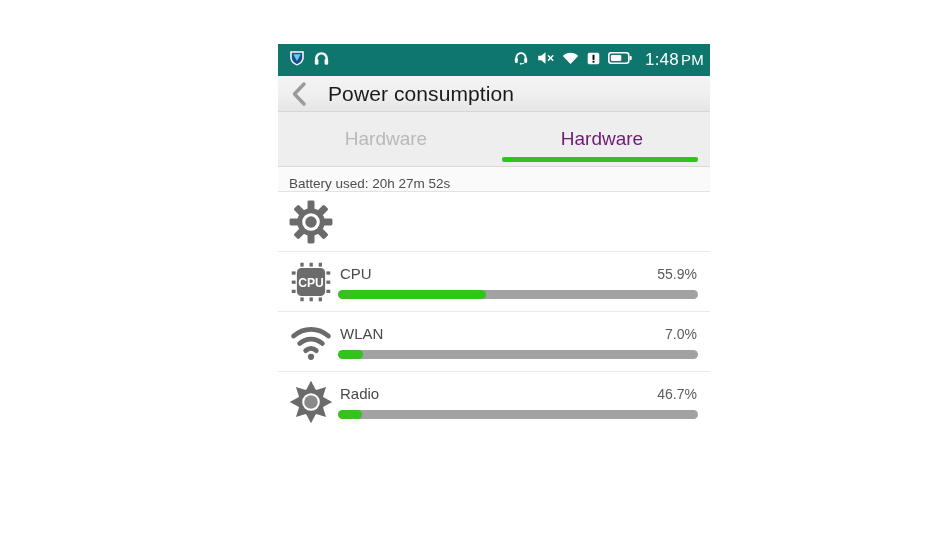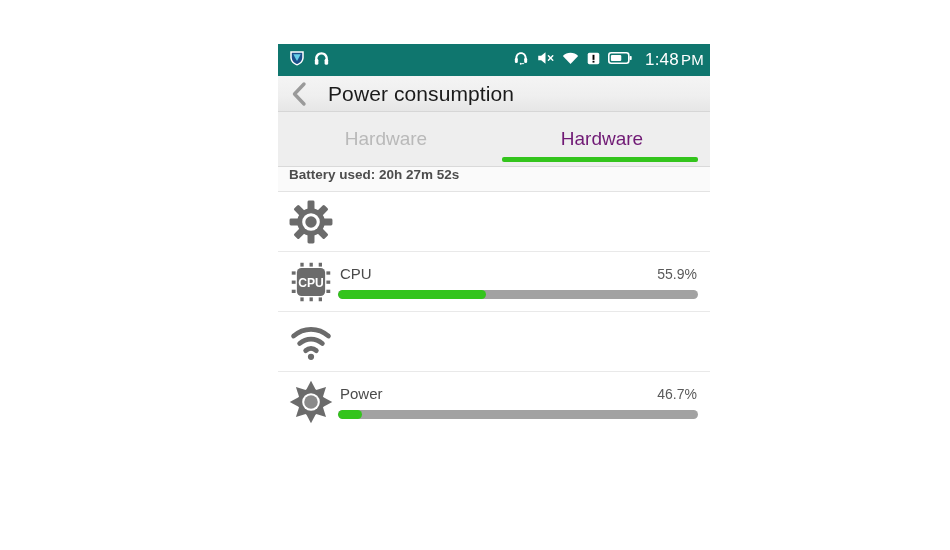--- a/index.html
+++ b/index.html
@@ -114,26 +114,25 @@
     border-radius: 2px;
     background: #33c41c;
   }
 
   
   .battery-strip {
     height: 25px;
     background: #fafafa;
     border-bottom: 1px solid #e3e3e3;
     display: flex;
-    align-items: flex-start;
+    align-items: flex-end;
     padding-left: 11px;
     box-sizing: border-box;
     font-size: 13.5px;
     color: #4d4d4d;
-    font-weight: bold;
   }
 
   
   .list { background: #ffffff; }
   .row {
     position: relative;
     height: 60px;
     display: flex;
     align-items: center;
     padding: 0 12px 0 10px;
@@ -331,40 +330,49 @@
         </div>
         <div class="row">
           <div class="row-icon">
             <svg width="44" height="44" viewBox="0 0 48 48">
               <path d="M5 17.5 C10.3 12.7 16.8 10.1 24 10.1 S37.7 12.7 43 17.5" stroke="#6b6b6b" stroke-width="5.2" fill="none" stroke-linecap="round"></path>
               <path d="M11.6 25.6 C15.2 22.5 19.5 20.8 24 20.8 S32.8 22.5 36.4 25.6" stroke="#6b6b6b" stroke-width="5.2" fill="none" stroke-linecap="round"></path>
               <path d="M18.2 33.4 C20 31.8 21.9 31 24 31 S28 31.8 29.8 33.4" stroke="#6b6b6b" stroke-width="5.2" fill="none" stroke-linecap="round"></path>
               <circle cx="24" cy="40.2" r="3.4" fill="#6b6b6b"></circle>
             </svg>
           </div>
+          <div class="row-body">
+            <div class="row-top">
+              <span class="row-label">WLAN</span>
+              <span class="row-pct">7.0%</span>
+            </div>
+            <div class="bar-track">
+              <div class="bar-fill" style="width:7%"></div>
+            </div>
+          </div>
         </div>
         <div class="row">
           <div class="row-icon">
             <svg width="44" height="44" viewBox="0 0 48 48">
               <path d="M24 0.8 L29.6 11.5 L18.4 11.5 Z" fill="#6b6b6b" transform="rotate(0 24 24)"></path>
               <path d="M24 0.8 L29.6 11.5 L18.4 11.5 Z" fill="#6b6b6b" transform="rotate(45 24 24)"></path>
               <path d="M24 0.8 L29.6 11.5 L18.4 11.5 Z" fill="#6b6b6b" transform="rotate(90 24 24)"></path>
               <path d="M24 0.8 L29.6 11.5 L18.4 11.5 Z" fill="#6b6b6b" transform="rotate(135 24 24)"></path>
               <path d="M24 0.8 L29.6 11.5 L18.4 11.5 Z" fill="#6b6b6b" transform="rotate(180 24 24)"></path>
               <path d="M24 0.8 L29.6 11.5 L18.4 11.5 Z" fill="#6b6b6b" transform="rotate(225 24 24)"></path>
               <path d="M24 0.8 L29.6 11.5 L18.4 11.5 Z" fill="#6b6b6b" transform="rotate(270 24 24)"></path>
               <path d="M24 0.8 L29.6 11.5 L18.4 11.5 Z" fill="#6b6b6b" transform="rotate(315 24 24)"></path>
               <circle cx="24" cy="24" r="14.4" fill="#6b6b6b"></circle>
               <circle cx="24" cy="24" r="9.6" fill="#ffffff"></circle>
               <circle cx="24" cy="24" r="7.4" fill="#8a8a8a"></circle>
             </svg>
           </div>
           <div class="row-body">
             <div class="row-top">
-              <span class="row-label">Power</span>
+              <span class="row-label">Radio</span>
               <span class="row-pct">46.7%</span>
             </div>
             <div class="bar-track">
               <div class="bar-fill" style="width:6.8%"></div>
             </div>
           </div>
         </div>
       </div>
 
   </div>

